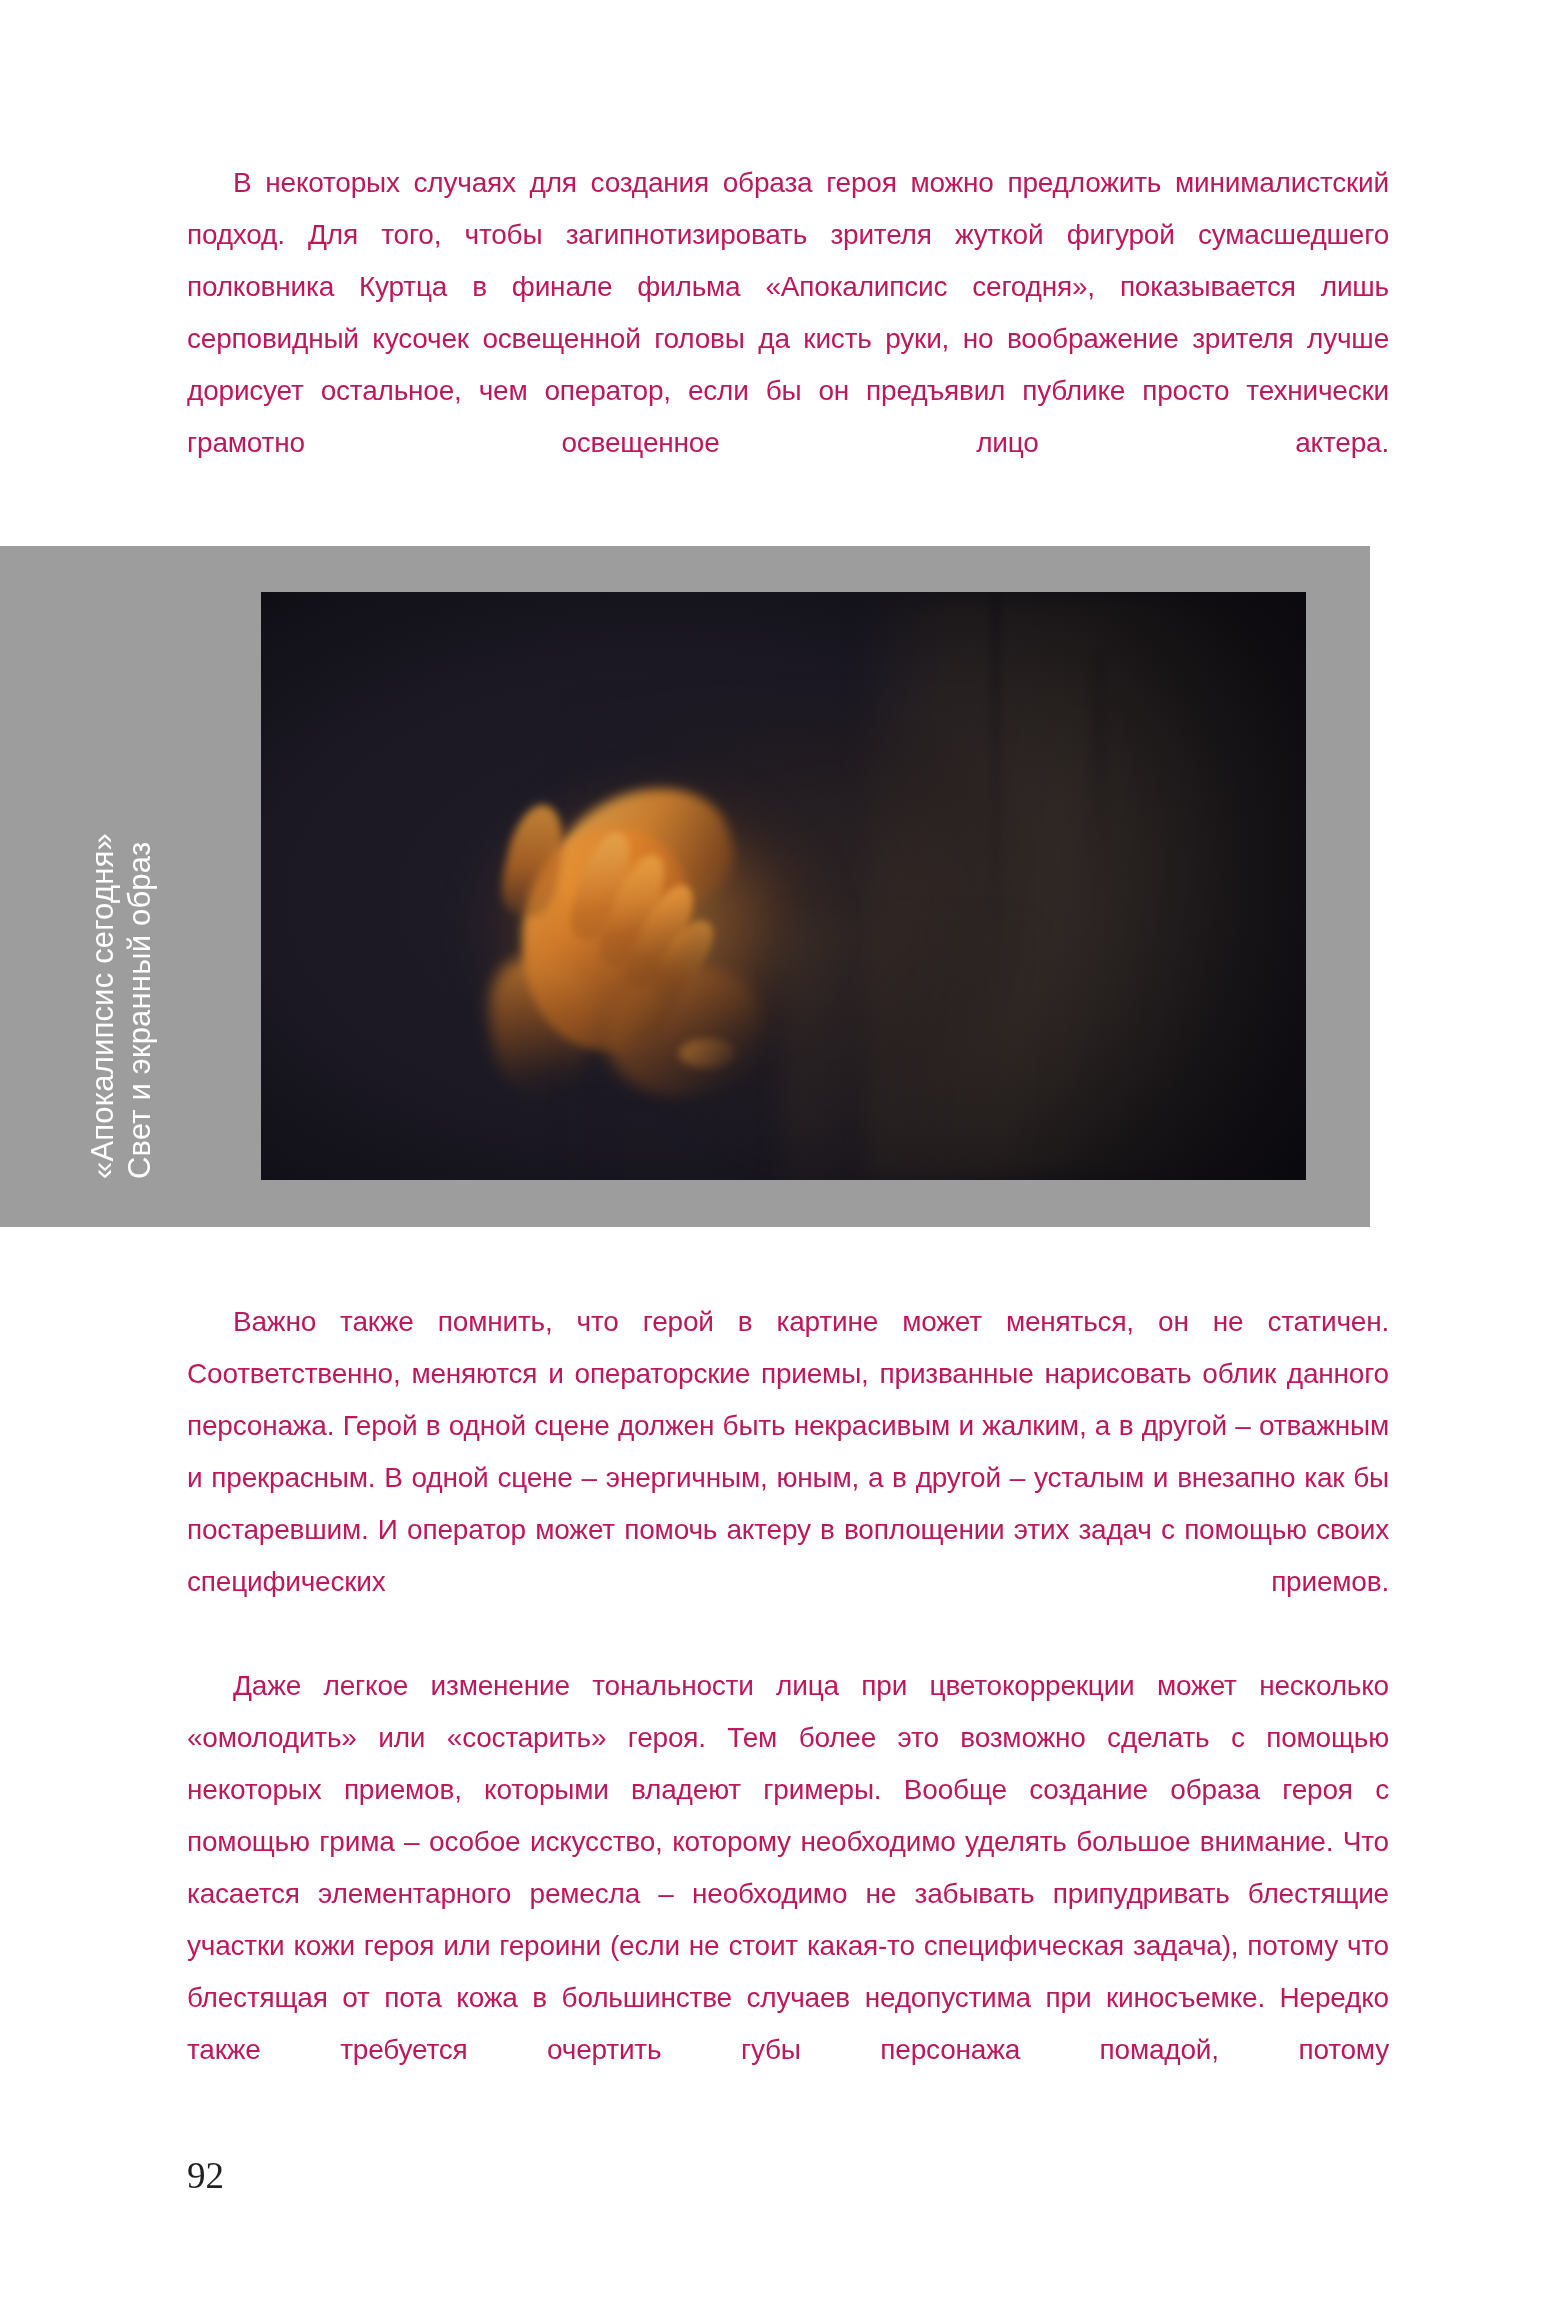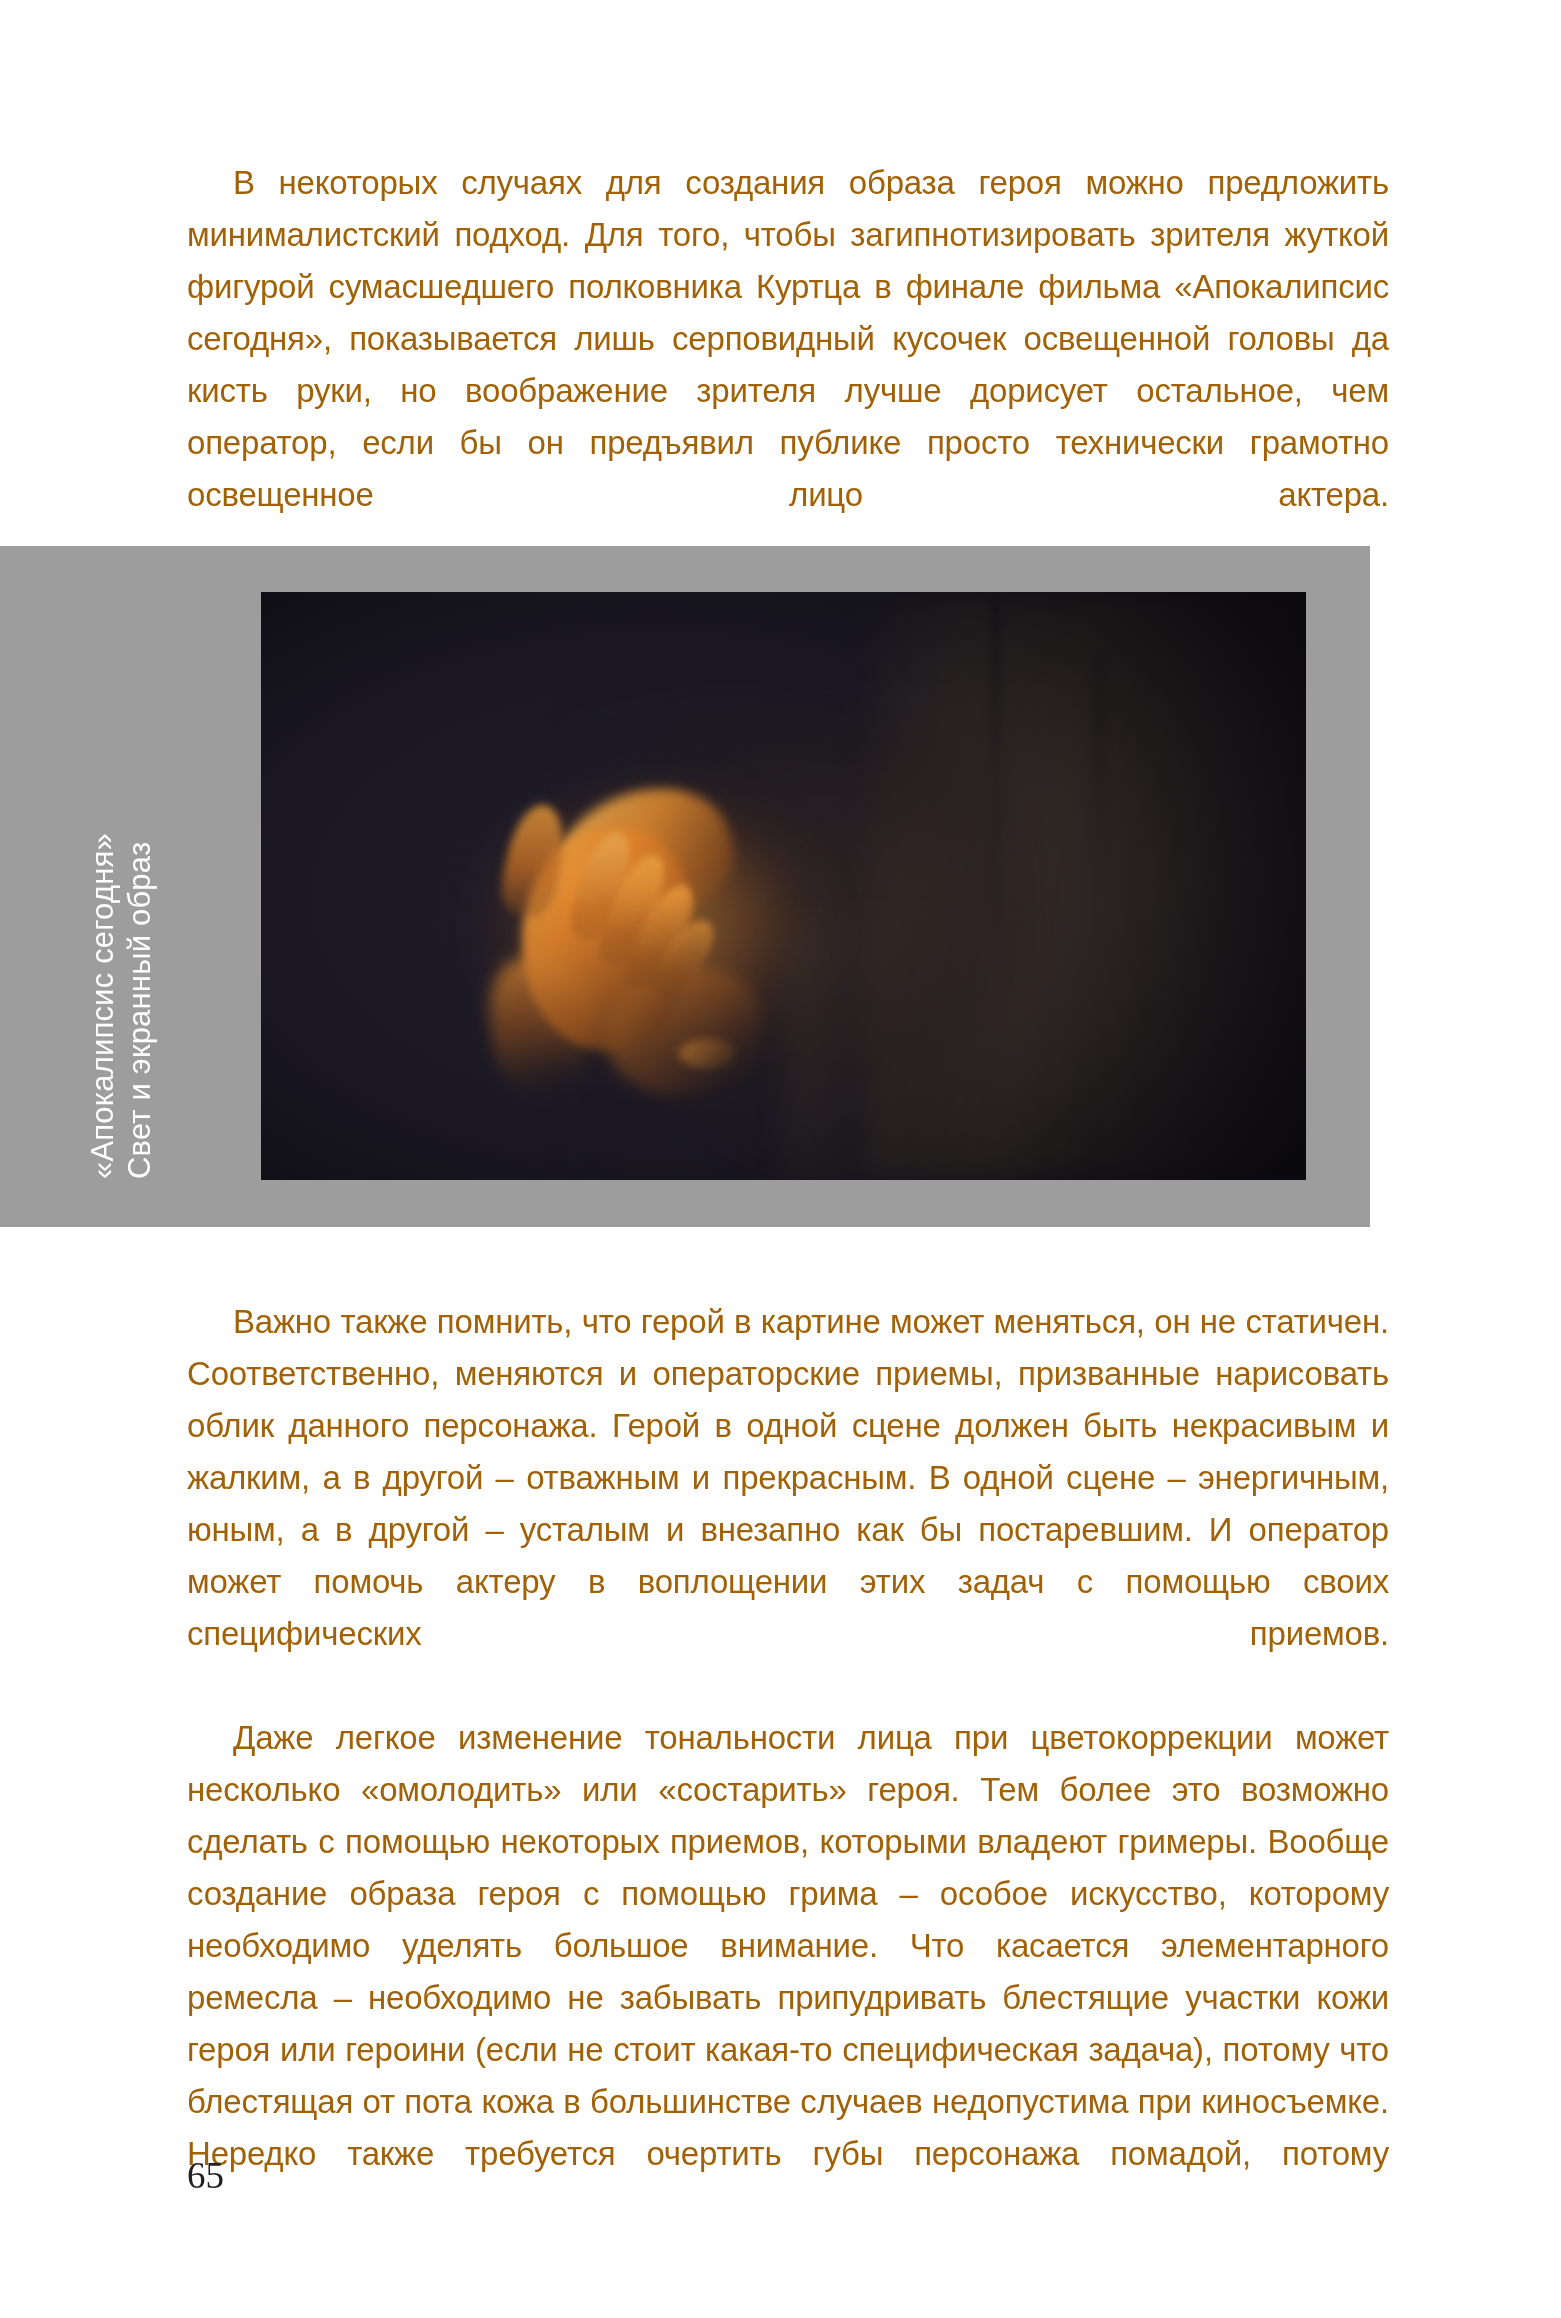--- a/index.html
+++ b/index.html
@@ -18,23 +18,23 @@
     height: 2319px;
     background: #ffffff;
     overflow: hidden;
   }
 
   
   .bodytext {
     position: absolute;
     left: 187px;
     width: 1202px;
-    color: #a16207;
+    color: #be185d;
     font-family: "Liberation Sans", sans-serif;
-    font-size: 33px;
+    font-size: 28px;
     line-height: 52px;
     text-align: justify;
     text-justify: inter-word;
     letter-spacing: -0.2px;
     word-spacing: 0.4px;
     -webkit-font-smoothing: antialiased;
   }
   .bodytext p {
     margin: 0;
     text-indent: 46px;
@@ -348,16 +348,16 @@
       <div class="ph" id="ph-vignette"></div>
     </div>
 
   </div>
 
   <div class="bodytext" id="para-bottom">
     <p>Важно также помнить, что герой в картине может меняться, он не статичен. Соответственно, меняются и операторские приемы, призванные нарисовать облик данного персонажа. Герой в одной сцене должен быть некрасивым и жалким, а в другой – отважным и прекрасным. В одной сцене – энергичным, юным, а в другой – усталым и внезапно как бы постаревшим. И оператор может помочь актеру в воплощении этих задач с помощью своих специфических приемов.</p>
     <p>Даже легкое изменение тональности лица при цветокоррекции может несколько «омолодить» или «состарить» героя. Тем более это возможно сделать с помощью некоторых приемов, которыми владеют гримеры. Вообще создание образа героя с помощью грима – особое искусство, которому необходимо уделять большое внимание. Что касается элементарного ремесла – необходимо не забывать припудривать блестящие участки кожи героя или героини (если не стоит какая-то специфическая задача), потому что блестящая от пота кожа в большинстве случаев недопустима при киносъемке. Нередко также требуется очертить губы персонажа помадой, потому</p>
   </div>
 
-  <div id="page-number">65</div>
+  <div id="page-number">92</div>
 
 </div>
 
 
 </body></html>

